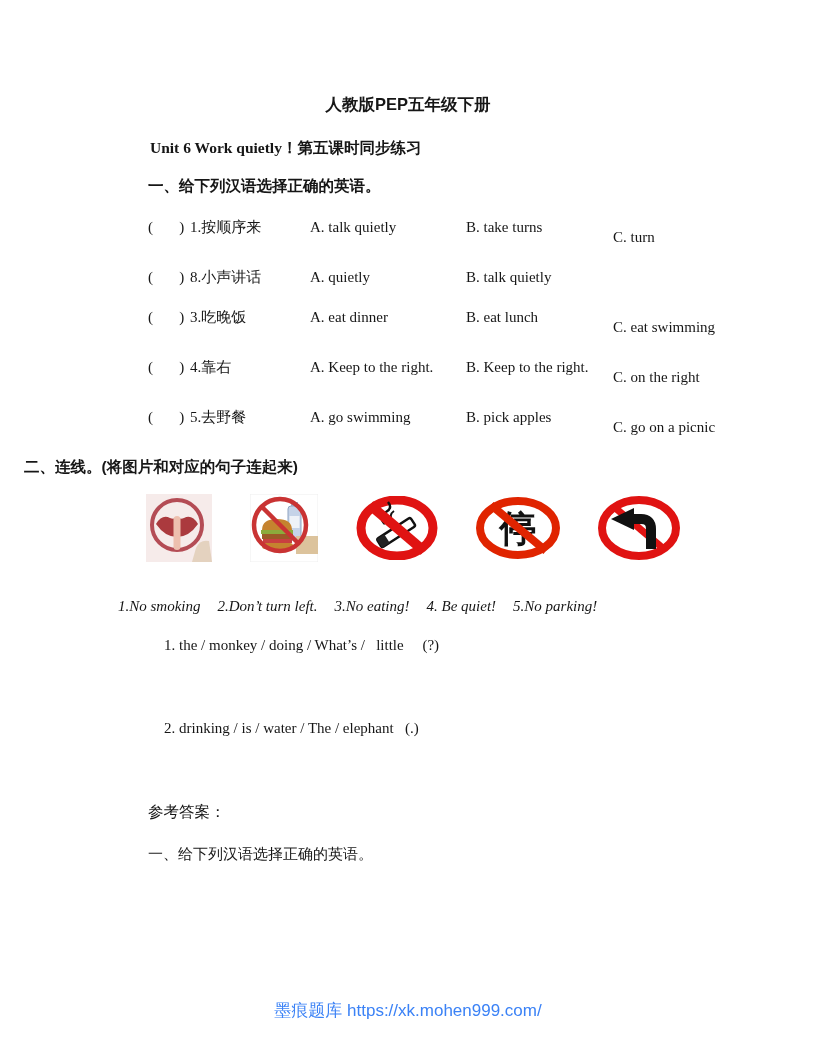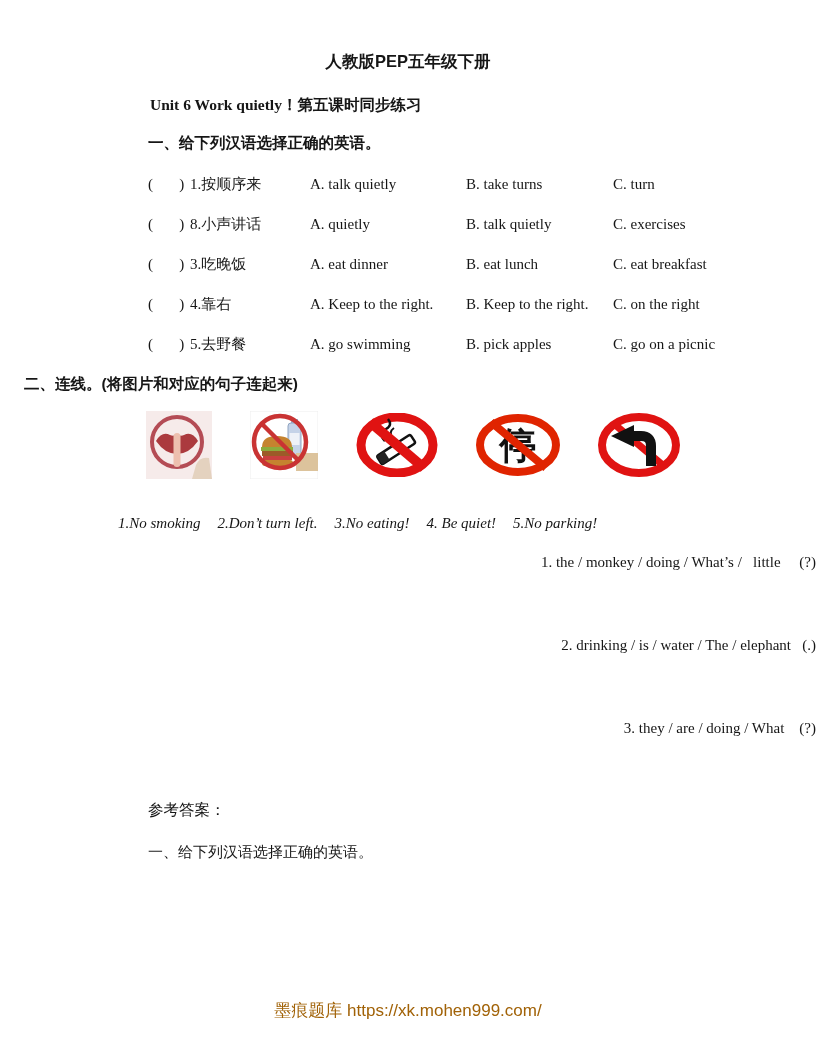--- a/index.html
+++ b/index.html
@@ -6,21 +6,21 @@
   html,body { background:#ffffff; }
   body {
     width:816px; height:1056px;
     font-family:"Liberation Serif","DejaVu Serif",serif;
     font-size:15px; color:#161616;
     position:relative; overflow:hidden;
   }
   .page { position:relative; width:816px; height:1056px; }
 
   .doc-title {
-    padding-top:53px; text-align:center;
+    padding-top:96px; text-align:center;
     font-family:"Liberation Sans","DejaVu Sans",sans-serif;
     font-weight:bold; font-size:16.5px; line-height:17px;
   }
   .unit-line {
     margin:26px 16px 0 150px;
     font-weight:bold; font-size:15.5px; line-height:17px;
   }
   .sec-head {
     font-family:"Liberation Sans","DejaVu Sans",sans-serif;
     font-weight:bold; font-size:15.5px; line-height:17px;
@@ -32,46 +32,46 @@
 
   .q-row {
     display:flex; margin-left:148px; margin-top:23px;
     line-height:17px; white-space:nowrap;
   }
   .q-row.first { margin-top:25px; }
   .q-bracket { width:42px; flex:0 0 42px; }
   .q-label   { width:120px; flex:0 0 120px; }
   .q-opt.a   { width:156px; flex:0 0 156px; }
   .q-opt.b   { width:147px; flex:0 0 147px; }
-  .q-opt.c   { flex:1; }
+  .q-opt.c   { flex:1;margin-top:10px; }
 
   .images-row {
     margin:19px 0 0 146px; width:534px; height:68px;
     display:flex; justify-content:space-between; align-items:center;
   }
   .img-tile { display:block; }
 
   .sentences-row {
     margin:36px 13px 0 118px; display:flex; gap:17px;
     line-height:17px; white-space:nowrap;font-style:italic;
   }
 
-  .wo-item { margin:22px 0 66px 164px; line-height:17px;text-align:right; }
+  .wo-item { margin:22px 0 66px 164px; line-height:17px; }
   .wo-item.last { margin-bottom:0; }
 
   .answers-head {
     font-family:"Liberation Sans","DejaVu Sans",sans-serif;
     font-weight:normal; font-size:15.5px; line-height:17px;
     margin:64px 0 0 148px;
   }
   .answers-sub { margin:26px 0 0 148px; line-height:17px; }
 
   .page-footer {
     position:absolute; top:1001px; left:0; width:816px;
-    text-align:center; color:#a16207;
+    text-align:center; color:#3b82f6;
     font-family:"Liberation Sans","DejaVu Sans",sans-serif;
     font-size:17px; line-height:20px;
   }
 </style>
 </head>
 <body>
 
 <div class="page">
 
   <div class="doc-title">人教版PEP五年级下册</div>
@@ -85,28 +85,27 @@
     <span class="q-label">1.按顺序来</span>
     <span class="q-opt a">A. talk quietly</span>
     <span class="q-opt b">B. take turns</span>
     <span class="q-opt c">C. turn</span>
   </div>
   <div class="q-row">
     <span class="q-bracket">(&nbsp;&nbsp;&nbsp;&nbsp;&nbsp;&nbsp;&nbsp;)</span>
     <span class="q-label">8.小声讲话</span>
     <span class="q-opt a">A. quietly</span>
     <span class="q-opt b">B. talk quietly</span>
-    <span class="q-opt c">C. exercises</span>
   </div>
   <div class="q-row">
     <span class="q-bracket">(&nbsp;&nbsp;&nbsp;&nbsp;&nbsp;&nbsp;&nbsp;)</span>
     <span class="q-label">3.吃晚饭</span>
     <span class="q-opt a">A. eat dinner</span>
     <span class="q-opt b">B. eat lunch</span>
-    <span class="q-opt c">C. eat breakfast</span>
+    <span class="q-opt c">C. eat swimming</span>
   </div>
   <div class="q-row">
     <span class="q-bracket">(&nbsp;&nbsp;&nbsp;&nbsp;&nbsp;&nbsp;&nbsp;)</span>
     <span class="q-label">4.靠右</span>
     <span class="q-opt a">A. Keep to the right.</span>
     <span class="q-opt b">B. Keep to the right.</span>
     <span class="q-opt c">C. on the right</span>
   </div>
   <div class="q-row">
     <span class="q-bracket">(&nbsp;&nbsp;&nbsp;&nbsp;&nbsp;&nbsp;&nbsp;)</span>
@@ -172,20 +171,19 @@
     <span>1.No smoking</span>
     <span>2.Don’t turn left.</span>
     <span>3.No eating!</span>
     <span>4. Be quiet!</span>
     <span>5.No parking!</span>
   </div>
 
 
   <div class="wo-item">1. the / monkey / doing / What’s /&nbsp;&nbsp; little&nbsp;&nbsp;&nbsp;&nbsp; (?)</div>
   <div class="wo-item">2. drinking / is / water / The / elephant&nbsp;&nbsp; (.)</div>
-  <div class="wo-item last">3. they / are / doing / What&nbsp;&nbsp;&nbsp; (?)</div>
 
   <div class="answers-head">参考答案：</div>
   <div class="answers-sub">一、给下列汉语选择正确的英语。</div>
 
   <div class="page-footer">墨痕题库 https://xk.mohen999.com/</div>
 
 </div>
 
 </body></html>

